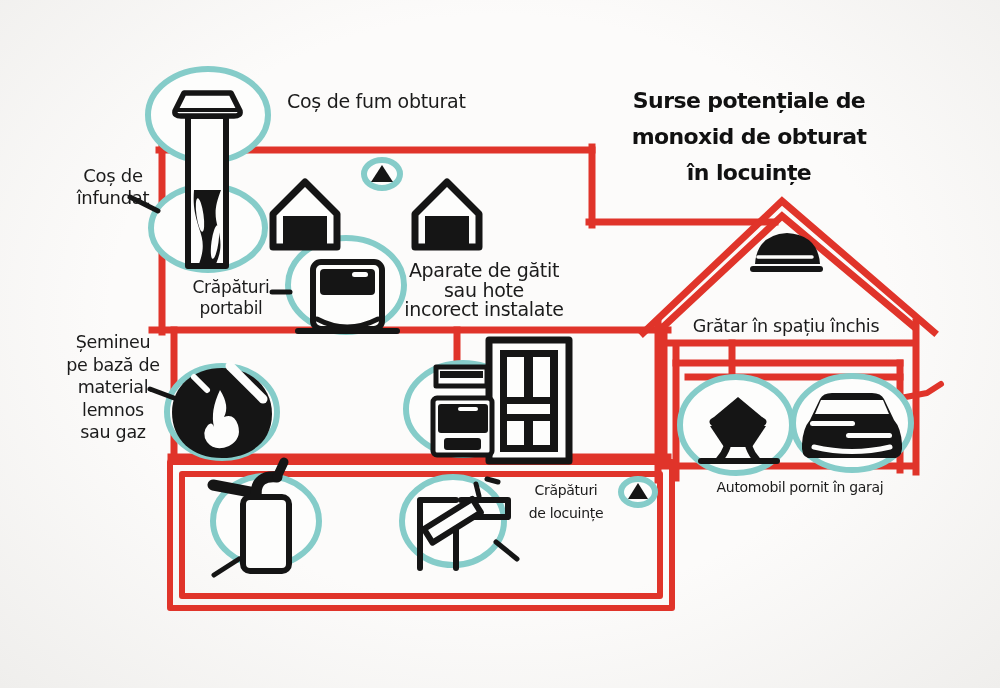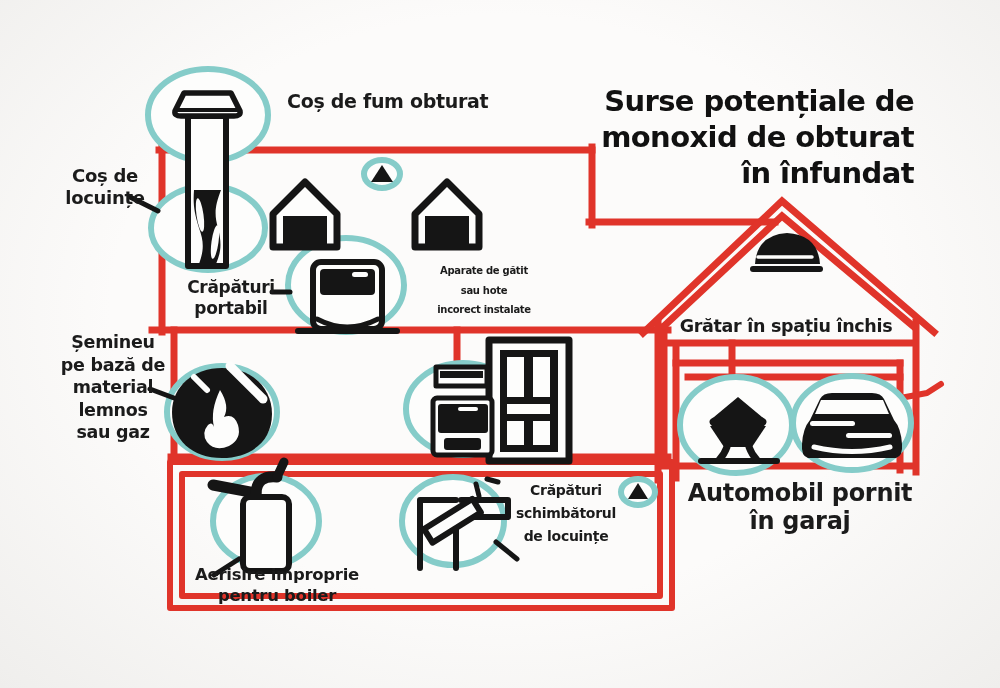--- a/index.html
+++ b/index.html
@@ -14,24 +14,24 @@
   }
   svg.layer{position:absolute;left:0;top:0;}
   .red{stroke:var(--outline-red);stroke-width:7;fill:none;stroke-linecap:square;}
   .red6{stroke:var(--outline-red);stroke-width:6;fill:none;stroke-linecap:round;stroke-linejoin:round;}
   .teal{stroke:var(--circle-teal);stroke-width:6;fill:var(--circle-fill);}
   .blk{fill:var(--icon-black);stroke:none;}
   .bs{stroke:var(--icon-black);fill:none;stroke-linecap:round;stroke-linejoin:round;}
   .bsf{stroke:var(--icon-black);fill:#fdfdfc;stroke-linecap:round;stroke-linejoin:round;}
   .wht{fill:#fdfdfc;stroke:none;}
   .whts{stroke:#fdfdfc;fill:none;stroke-linecap:round;}
-  .lbl{position:absolute;font-weight:700;color:var(--text);text-align:center;letter-spacing:-0.3px;}
+  .lbl{position:absolute;font-weight:400;color:var(--text);text-align:center;letter-spacing:-0.3px;}
   .title{
-    position:absolute;top:83px;right:86px;width:330px;text-align:right;
-    font-size:29px;line-height:36px;font-weight:700;color:#111;letter-spacing:-0.6px;
+    position:absolute;top:83px;right:86px;width:330px;text-align:center;
+    font-size:22px;line-height:36px;font-weight:700;color:#111;letter-spacing:-0.6px;
   }
 </style>
 </head>
 <body>
 
 <div class="canvas">
 
   <svg class="layer" width="1000" height="688" viewBox="0 0 1000 688">
 
     <g>
@@ -185,57 +185,52 @@
       <path class="bs" stroke-width="5" d="M 272 292 L 290 292"></path>
       <path class="bs" stroke-width="5" d="M 150 389 L 174 398"></path>
       <path class="bs" stroke-width="5" d="M 214 575 L 239 559"></path>
       <path class="bs" stroke-width="5" d="M 496 542 L 517 559"></path>
     </g>
   </svg>
 
   <div class="title">
     <div>Surse potențiale de</div>
     <div>monoxid de obturat</div>
-    <div>în înfundat</div>
+    <div>în locuințe</div>
   </div>
 
   <div class="lbl" style="left:287px;top:90px;font-size:19px;text-align:left;">Coș de fum obturat</div>
 
-  <div class="lbl" style="left:40px;top:165px;width:130px;font-size:18px;line-height:22px;">
+  <div class="lbl" style="left:48px;top:165px;width:130px;font-size:18px;line-height:22px;">
     <div>Coș de</div>
-    <div>locuințe</div>
+    <div>înfundat</div>
   </div>
 
   <div class="lbl" style="left:158px;top:277px;width:146px;font-size:17px;line-height:21px;">
     <div>Crăpături</div>
     <div>portabil</div>
   </div>
 
-  <div class="lbl" style="left:392px;top:261px;width:184px;font-size:10px;line-height:19.5px;">
+  <div class="lbl" style="left:392px;top:261px;width:184px;font-size:19px;line-height:19.5px;">
     <div>Aparate de gătit</div>
     <div>sau hote</div>
     <div>incorect instalate</div>
   </div>
 
   <div class="lbl" style="left:38px;top:331px;width:150px;font-size:17.5px;line-height:22.5px;">
     <div>Șemineu</div>
     <div>pe bază de</div>
     <div>material</div>
     <div>lemnos</div>
     <div>sau gaz</div>
   </div>
 
   <div class="lbl" style="left:666px;top:316px;width:240px;font-size:17.5px;">Grătar în spațiu închis</div>
 
-  <div class="lbl" style="left:678px;top:479px;width:244px;font-size:24px;">Automobil pornit în garaj</div>
-
-  <div class="lbl" style="left:192px;top:564px;width:170px;font-size:16.5px;line-height:21px;">
-    <div>Aerisire improprie</div>
-    <div>pentru boiler</div>
-  </div>
+  <div class="lbl" style="left:678px;top:479px;width:244px;font-size:14px;">Automobil pornit în garaj</div>
+
 
   <div class="lbl" style="left:490px;top:479px;width:152px;font-size:14px;line-height:23px;">
     <div>Crăpături</div>
-    <div>schimbătorul</div>
     <div>de locuințe</div>
   </div>
 
 </div>
 
 </body></html>

